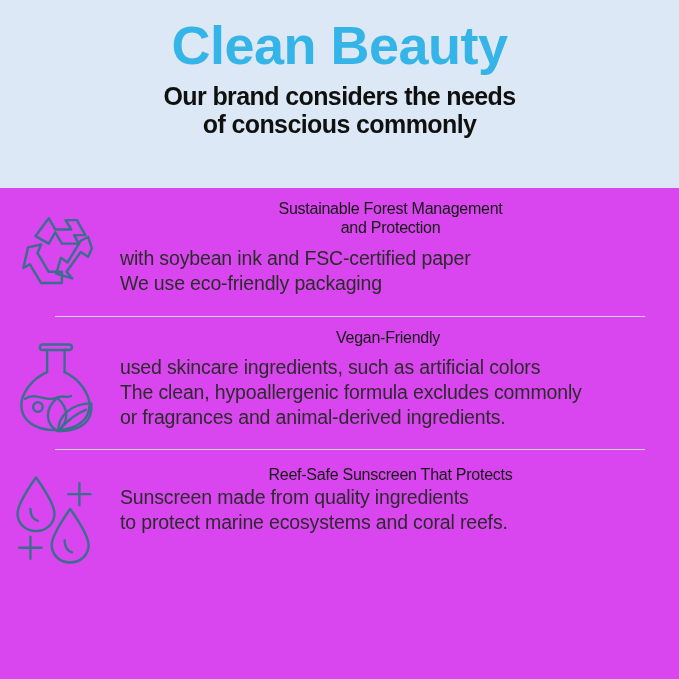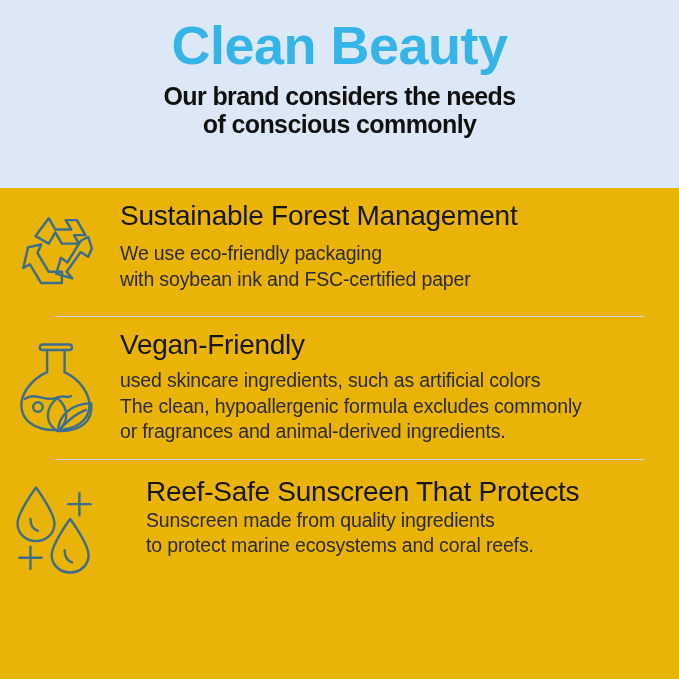--- a/index.html
+++ b/index.html
@@ -11,21 +11,21 @@
     height: 679px;
     background: #ffffff;
     font-family: "Liberation Sans", sans-serif;
     overflow: hidden;
   }
 
   .page {
     position: relative;
     width: 679px;
     height: 679px;
-    background: #eab308;
+    background: #d946ef;
   }
 
   
   .header {
     width: 679px;
     height: 188px;
     background: #dde8f7;
     box-sizing: border-box;
     padding-top: 18px;
     text-align: center;
@@ -76,25 +76,26 @@
   }
 
   .feature-body {
     flex: 1;
     padding-right: 18px;
   }
 
   .feature-heading {
     margin: 0;
     padding: 0;
-    font-size: 28px;
+    font-size: 16px;
     font-weight: normal;
     color: #161616;
     line-height: 1.16;
     letter-spacing: -0.25px;
+    text-align: center;
   }
 
   .feature-text {
     margin: 6px 0 0 0;
     padding: 0;
     font-size: 19.5px;
     font-weight: normal;
     color: #2b2b2b;
     line-height: 1.30;
     letter-spacing: -0.15px;
@@ -104,21 +105,21 @@
   }
 
   
   #feature-0 { padding-top: 12px; }
   #feature-0 .feature-text { margin-top: 9px; }
 
   #feature-1 { padding-top: 12px; }
   #feature-1 .feature-body { padding-right: 23px; }
   #feature-1 .feature-text { margin-top: 7px; }
 
-  #feature-2 { padding-top: 16px; gap: 26px; }
+  #feature-2 { padding-top: 16px; }
   #feature-2 .feature-text { margin-top: 0; }
 
   .divider {
     height: 1px;
     background: #c9d4dd;
     margin: 0 34px 0 55px;
   }
   #divider-0 { margin-top: 16px; }
   #divider-1 { margin-top: 14px; }
 
@@ -150,24 +151,25 @@
 
             <path d="M16 44 L30 41 L26 50 L38 70 L52 70 L52 82 L30 82 L18 62 L11 66 Z"></path>
 
             <path d="M84 45 L80 33 L72 37 L58 60 L51 55 L46 72 L63 77 L57 70 L72 49 L80 54 Z"></path>
           </g>
         </svg>
       </div>
       <div class="feature-body">
         <div class="feature-heading">
           <span>Sustainable Forest Management</span><br>
+          <span>and Protection</span>
         </div>
         <div class="feature-text">
+          <span class="txt-line">with soybean ink and FSC-certified paper</span>
           <span class="txt-line">We use eco-friendly packaging</span>
-          <span class="txt-line">with soybean ink and FSC-certified paper</span>
         </div>
       </div>
     </div>
 
     <div class="divider" id="divider-0"></div>
 
     <div class="feature" id="feature-1">
       <div class="feature-icon-wrap">
         <svg class="icon-svg" width="92" height="100" viewBox="0 0 100 108">
           <g fill="none" stroke="#3b6e8c" stroke-width="2.6" stroke-linejoin="round" stroke-linecap="round">

